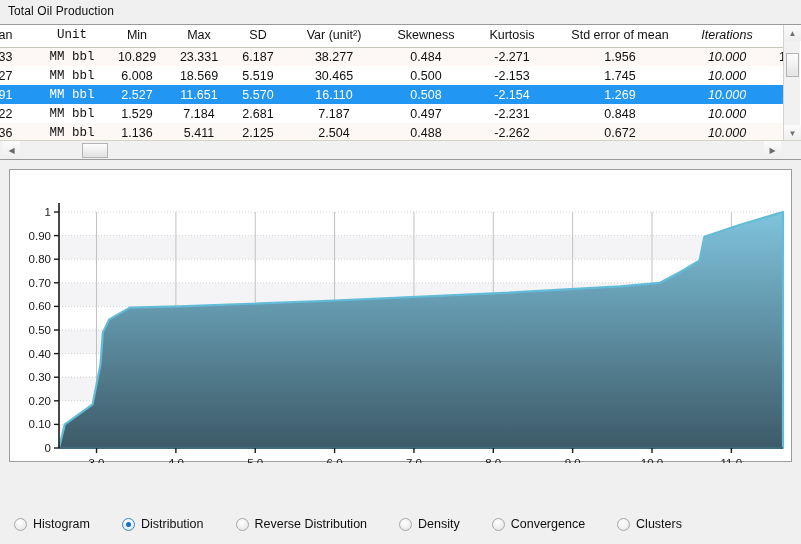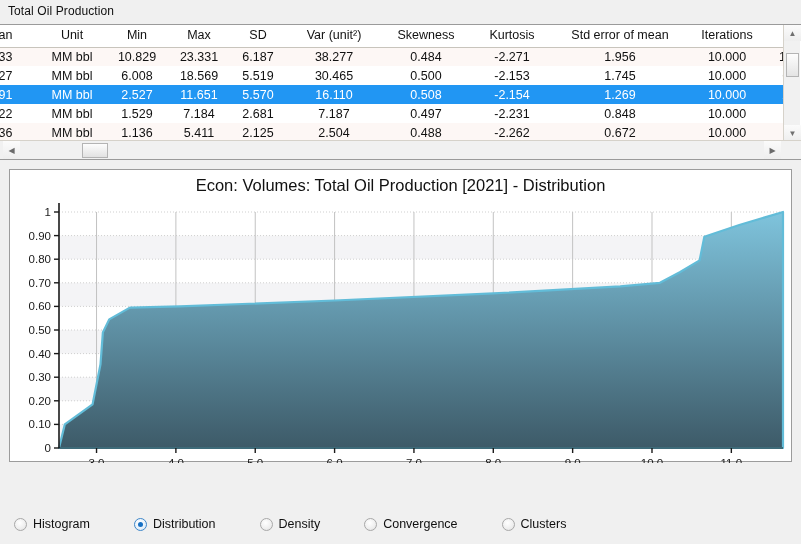--- a/index.html
+++ b/index.html
@@ -69,29 +69,29 @@
     height: 19px;
     color: #111;
     white-space: nowrap;
   }
   table.stats tr.r-odd td { background: #fdf7f5; }
   table.stats tr.r-even td { background: #ffffff; }
   table.stats tr.selected td { background: #2196f3; color: #ffffff; }
 
   
   .c-mean { width: 72px; }
-  .c-unit { width: 68px; }
+  .c-unit { width: 68px; font-family: Liberation Mono, monospace; }
   .c-min  { width: 62px; margin-top: 48px; }
   .c-max  { width: 62px; }
   .c-sd   { width: 56px; }
   .c-var  { width: 96px; }
   .c-skew { width: 88px; }
   .c-kurt { width: 84px; }
   .c-see  { width: 132px; }
-  .c-iter { width: 82px; }
+  .c-iter { width: 82px; font-style: italic; }
   .c-p5   { width: 60px; }
 
   
   .vscroll {
     position: absolute;
     right: 1px; top: 0px;
     width: 17px; height: 116px;
     background: #f1f1f1;
     border-left: 1px solid #d6d2ca;
   }
@@ -151,21 +151,21 @@
   }
   .plot-svg { position: absolute; left: 0; top: 0; }
 
   
   .radio-row {
     position: absolute;
     left: 14px; top: 512px;
     height: 24px;
     display: flex;
     align-items: center;
-    gap: 16px;
+    gap: 4px;
   }
   .radio-item {
     display: flex;
     align-items: center;
     margin-right: 28px;
     font-size: 12.5px;
     color: #0f0f0f;
     white-space: nowrap;
     cursor: default;
   }
@@ -293,21 +293,20 @@
     </div>
 
     <div class="hscroll">
       <div class="harrow left">◀</div>
       <div class="hthumb"></div>
       <div class="harrow right">▶</div>
     </div>
   </div>
 
   <div class="chart-card">
-    <div class="chart-title">Econ: Volumes: Total Oil Production [2021] - Distribution</div>
     <svg class="plot-svg" id="plot" width="783" height="293">
         <defs>
           <linearGradient id="areaGrad" x1="0" y1="0" x2="0" y2="1">
             <stop offset="0%" stop-color="#7fc4dd"></stop>
             <stop offset="100%" stop-color="#3d5a68"></stop>
           </linearGradient>
         </defs>
         <g>
           <rect x="49" y="254.4" width="724" height="23.599999999999994" fill="#f4f4f6"></rect>
           <rect x="49" y="207.2" width="724" height="23.600000000000023" fill="#f4f4f6"></rect>
@@ -393,20 +392,24 @@
       <div class="radio-item">
         <span class="radio-mark"></span>
         <span>Histogram</span>
       </div>
       <div class="radio-item checked">
         <span class="radio-mark"></span>
         <span>Distribution</span>
       </div>
       <div class="radio-item">
         <span class="radio-mark"></span>
+        <span>Reverse Distribution</span>
+      </div>
+      <div class="radio-item">
+        <span class="radio-mark"></span>
         <span>Density</span>
       </div>
       <div class="radio-item">
         <span class="radio-mark"></span>
         <span>Convergence</span>
       </div>
       <div class="radio-item">
         <span class="radio-mark"></span>
         <span>Clusters</span>
       </div>

